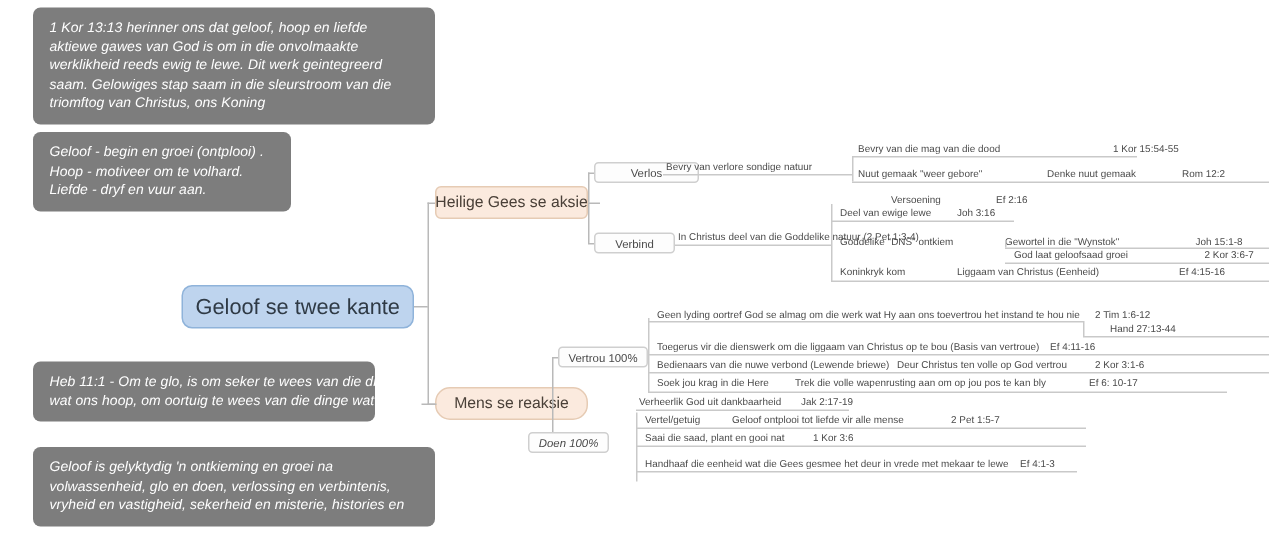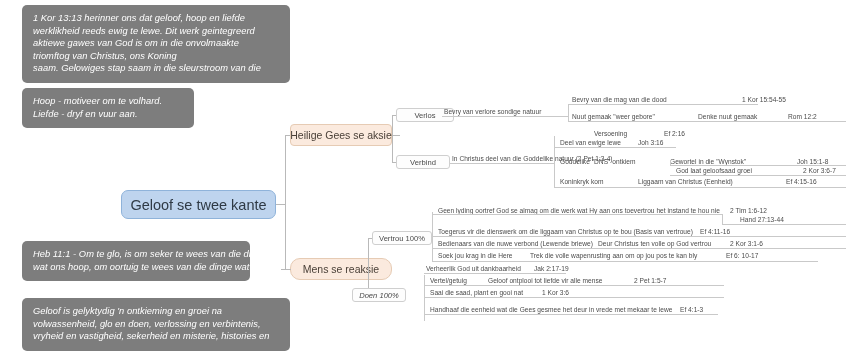--- a/index.html
+++ b/index.html
@@ -71,21 +71,21 @@
 
   .node-sub {
     background: #fdfdfd;
     border: 1px solid #cfcfcf;
     border-radius: 3px;
     font-size: 7.6px;
     color: #4a4a4a;
     padding: 0 6px;
     height: 14px;
   }
-  #node-verlos  { left: 396px; top: 108px; width: 58px; }
+  #node-verlos  { left: 396px; top: 108px; width: 70px; }
   #node-verbind { left: 396px; top: 155px; width: 54px; }
   #node-vertrou { left: 372px; top: 231px; width: 60px; }
   #node-doen    { left: 352px; top: 288px; width: 54px; font-style: italic; }
 
   
   .leaf {
     position: absolute;
     font-size: 6.6px;
     color: #4b4b4b;
     white-space: nowrap;
@@ -112,27 +112,28 @@
   .conn-h { height: 0; border-bottom: 1px solid #b9b9b9; }
   .conn-v { width: 0;  border-left: 1px solid #b9b9b9; }
 </style>
 </head>
 <body>
 
 <div id="canvas">
 
   <div class="note" id="note-1">
     <span>1 Kor 13:13 herinner ons dat geloof, hoop en liefde</span>
+    <span>aktiewe gawes van God is om in die onvolmaakte</span>
     <span>werklikheid reeds ewig te lewe. Dit werk geintegreerd</span>
-    <span>aktiewe gawes van God is om in die onvolmaakte</span>
+    <span>saam. Gelowiges stap saam in die sleurstroom van die</span>
     <span>triomftog van Christus, ons Koning</span>
-    <span>saam. Gelowiges stap saam in die sleurstroom van die</span>
   </div>
 
   <div class="note" id="note-2">
+    <span>Geloof - begin en groei (ontplooi) .</span>
     <span>Hoop - motiveer om te volhard.</span>
     <span>Liefde - dryf en vuur aan.</span>
   </div>
 
   <div class="note" id="note-3">
     <span>Heb 11:1 - Om te glo, is om seker te wees van die dinge</span>
     <span>wat ons hoop, om oortuig te wees van die dinge wat ons</span>
   </div>
 
   <div class="note" id="note-4">

